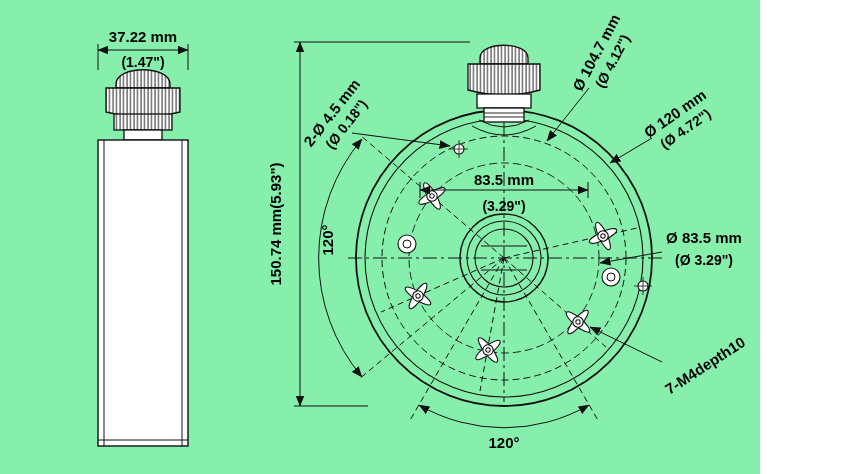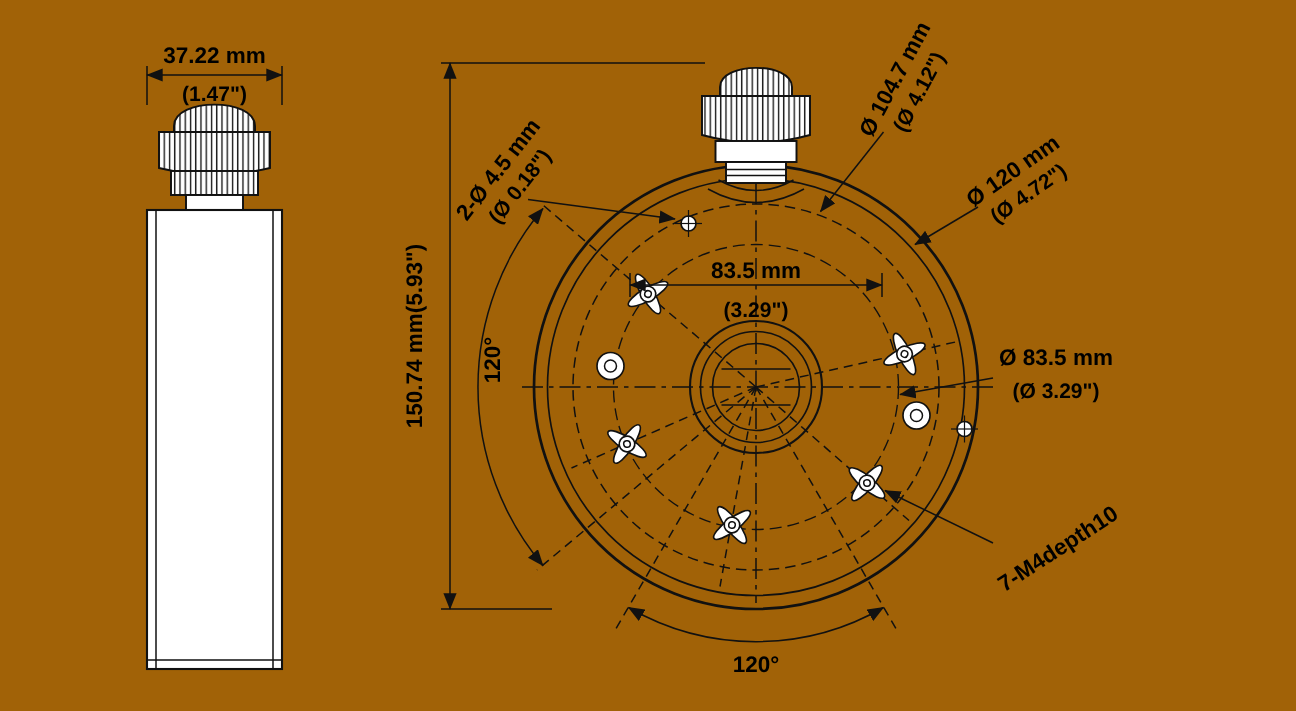--- a/index.html
+++ b/index.html
@@ -1,16 +1,16 @@
 <!DOCTYPE html>
 <html><head>
 <meta charset="utf-8">
 <style>
   html,body { margin:0; padding:0; background:#ffffff; }
-  .canvas { position:relative; width:864px; height:474px; background:#a16207; overflow:hidden; }
+  .canvas { position:relative; width:760px; height:474px; background:#86efac; overflow:hidden; }
   svg { display:block; }
   svg text {
     font-family:"Liberation Sans", sans-serif;
     font-weight:700;
     fill:#000000;
   }
   .thin  { stroke:#111; stroke-width:1; fill:none; }
   .edge  { stroke:#111; fill:none; }
 </style>
 </head>

